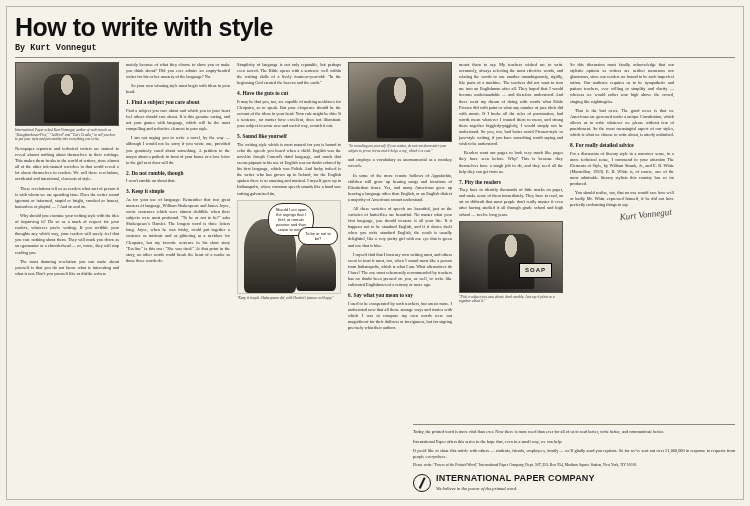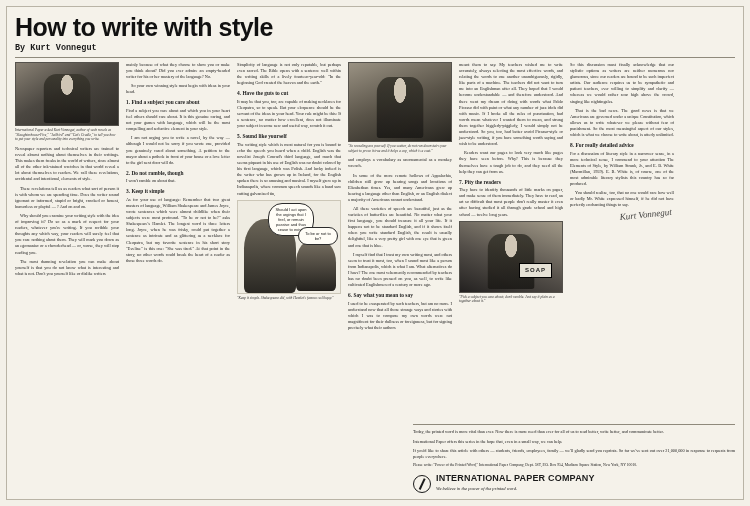--- a/index.html
+++ b/index.html
@@ -135,21 +135,21 @@
   .signoff{
     border-top:1px solid #8f8a7c;
     margin-top:4px;
     padding-top:4px;
     font-size:4.3px;
     line-height:1.45;
     text-align:justify;
   }
   .signoff p{margin:0 0 3px 0;}
   .brandrow{
-    display:flex;align-items:flex-end;gap:5px;margin-top:4px;
+    display:flex;align-items:center;gap:5px;margin-top:4px;
   }
   .logo{
     width:16px;height:16px;border-radius:50%;
     border:1.6px solid #1b1b1b;
     position:relative;flex:0 0 auto;
   }
   .logo:after{
     content:"";position:absolute;left:50%;top:2px;width:1.6px;height:12px;
     background:#1b1b1b;transform:translateX(-50%) rotate(25deg);
   }

